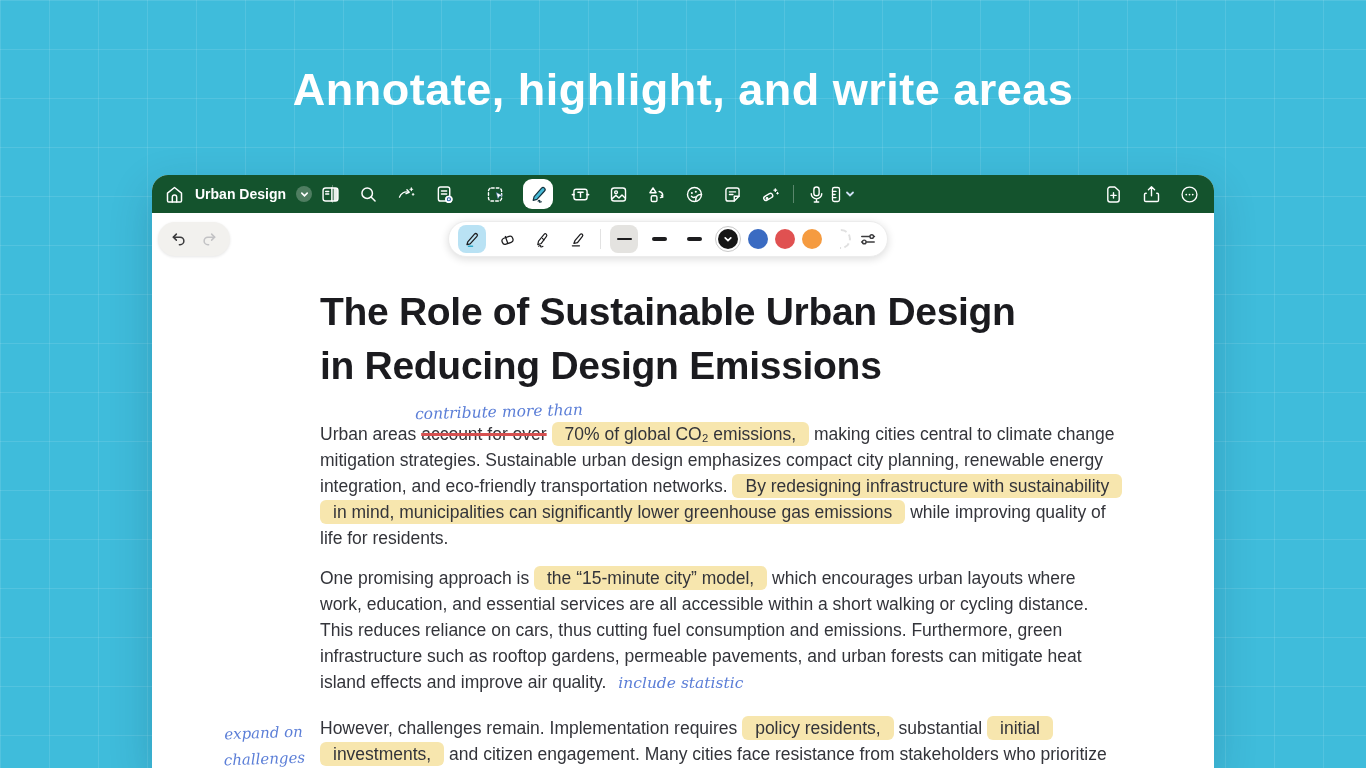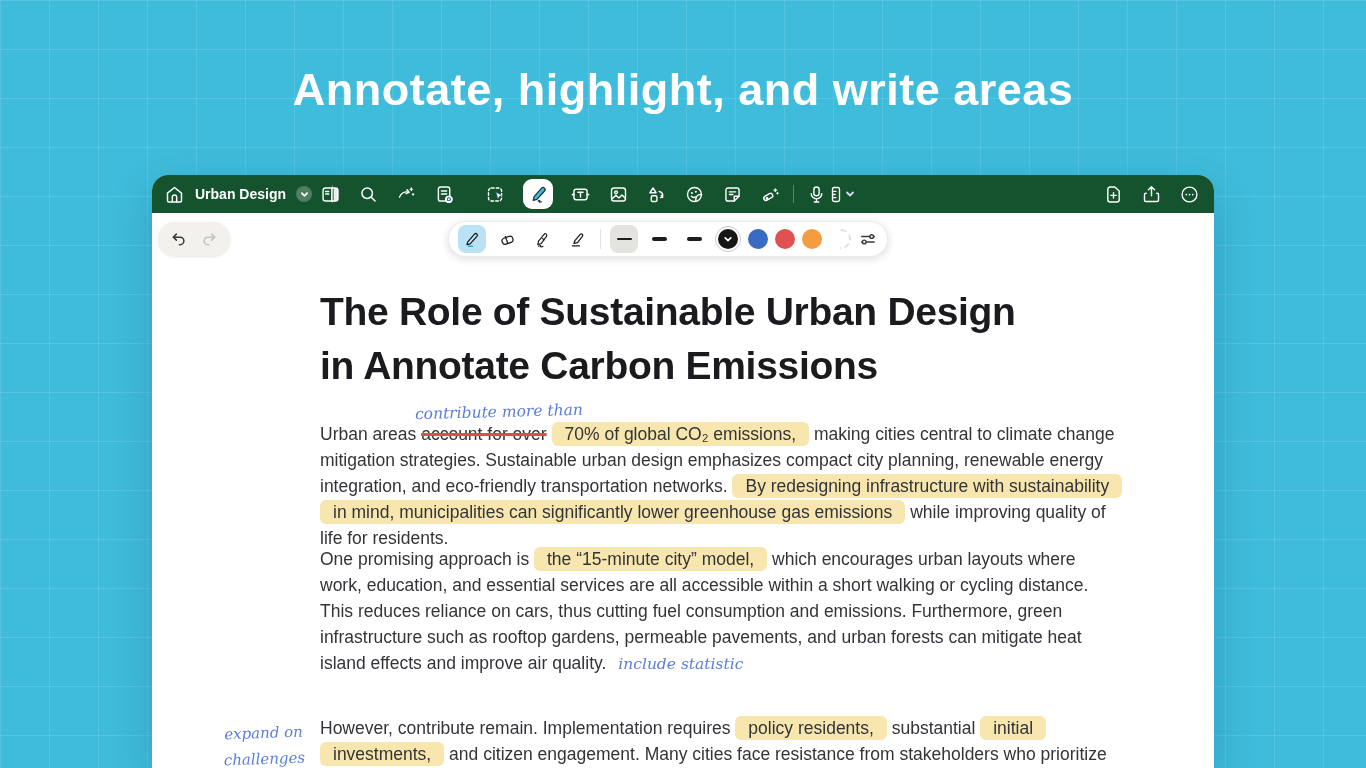--- a/index.html
+++ b/index.html
@@ -91,21 +91,21 @@
   .doc-title {
     position:absolute; left:168px; top:110px; width:800px;
     font-size:39px; line-height:54px; font-weight:700; color:#1b1b1f;
     letter-spacing:-0.3px;
   }
   .para {
     position:absolute; left:168px; width:796px;
     font-size:17.5px; line-height:26px; color:#33343a;
   }
   .para-1 { top:246px; }
-  .para-2 { top:371px; }
+  .para-2 { top:390px; }
   .para-3 { top:540px; }
   .seg-highlight {
     background:#F7E6AE; border-radius:6px; padding:2px 13px;
     -webkit-box-decoration-break:clone; box-decoration-break:clone;
   }
   .seg-strike {
     text-decoration:line-through; text-decoration-color:#D65050;
     text-decoration-thickness:2.5px;
   }
   .handwriting {
@@ -365,34 +365,34 @@
           <path d="M19 9h.8"></path>
         <path d="M19.5 15.5H10"></path>
           <circle cx="7.5" cy="15.5" r="2.2"></circle>
           <path d="M5 15.5h-.7"></path>
       </svg>
     </span>
   </div>
 
   <div class="doc-title">
     <div>The Role of Sustainable Urban Design</div>
-    <div>in Annotate Carbon Emissions</div>
+    <div>in Reducing Design Emissions</div>
   </div>
 
   <div class="para para-1">
     <span class="handwriting annotation-above">contribute more than</span>
     <span><span class="seg-plain">Urban areas </span><span class="seg-strike">account for over</span><span class="seg-plain"> </span><span class="seg-highlight">70% of global CO₂ emissions,</span><span class="seg-plain"> making cities central to climate change mitigation strategies. Sustainable urban design emphasizes compact city planning, renewable energy integration, and eco-friendly transportation networks. </span><span class="seg-highlight">By redesigning infrastructure with sustainability in mind, municipalities can significantly lower greenhouse gas emissions</span><span class="seg-plain"> while improving quality of life for residents.</span></span>
   </div>
 
   <div class="para para-2">
     <span><span class="seg-plain">One promising approach is </span><span class="seg-highlight">the “15-minute city” model,</span><span class="seg-plain"> which encourages urban layouts where work, education, and essential services are all accessible within a short walking or cycling distance. This reduces reliance on cars, thus cutting fuel consumption and emissions. Furthermore, green infrastructure such as rooftop gardens, permeable pavements, and urban forests can mitigate heat island effects and improve air quality.</span><span class="seg-annotation">include statistic</span></span>
   </div>
 
   <div class="para para-3">
-    <span><span class="seg-plain">However, contribute remain. Implementation requires </span><span class="seg-highlight">policy residents,</span><span class="seg-plain"> substantial </span><span class="seg-highlight">initial investments,</span><span class="seg-plain"> and citizen engagement. Many cities face resistance from stakeholders who prioritize</span></span>
+    <span><span class="seg-plain">However, challenges remain. Implementation requires </span><span class="seg-highlight">policy residents,</span><span class="seg-plain"> substantial </span><span class="seg-highlight">initial investments,</span><span class="seg-plain"> and citizen engagement. Many cities face resistance from stakeholders who prioritize</span></span>
   </div>
 
   <div class="margin-note handwriting">
     <div>expand on</div>
     <div>challenges</div>
   </div>
 
 </div>
 
 </body></html>

